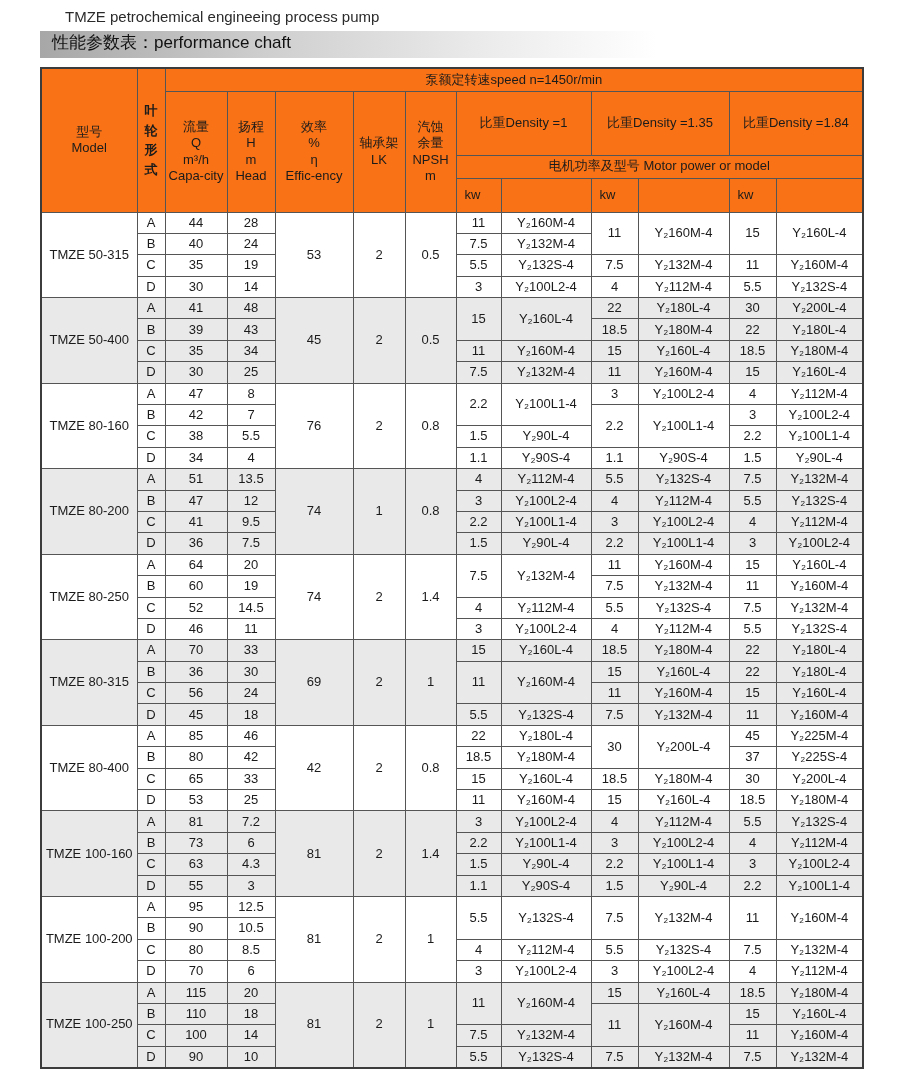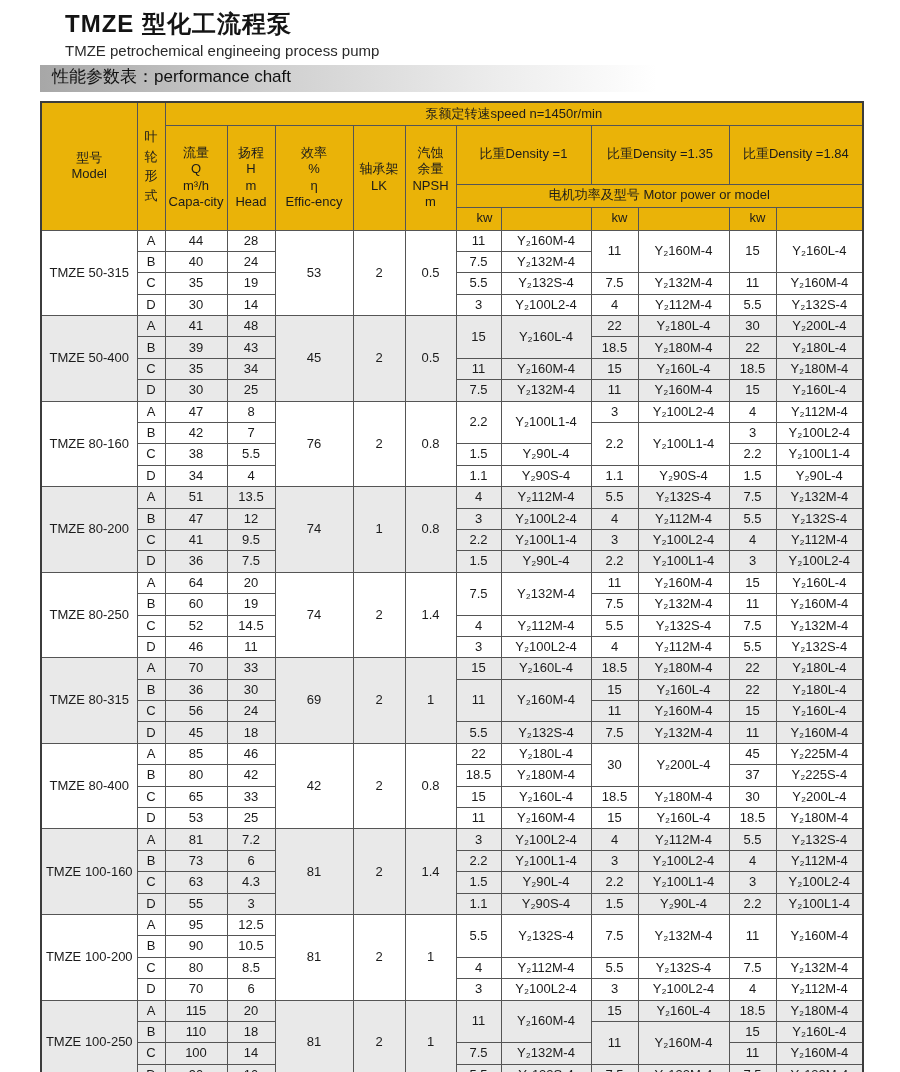--- a/index.html
+++ b/index.html
@@ -41,45 +41,45 @@
   .perf th, .perf td {
     border:1px solid #555;
     text-align:center;
     vertical-align:middle;
     padding:0 2px;
     white-space:pre-line;
     line-height:1.25;
     color:#1b1b1b;
   }
   .perf thead th {
-    background:#eab308;
+    background:#f97316;
     font-weight:normal;
     font-size:13px;
   }
   .row-speed th { height:23px; }
   .row-density th { height:44px; }
   .row-motor th { height:23px; }
-  .row-kw th { height:23px; text-align:left; padding-left:20px; }
+  .row-kw th { height:34px; text-align:left; padding-left:8px; }
   th.kw-model-blank { }
   .vert-head div {
-    width:15px; margin:8px auto;
+    width:15px; margin:16px auto;
     word-break:break-all; line-height:1.5;
     white-space:normal;
+    font-weight:bold;
   }
   .perf tbody tr { height:21.4px; }
   .perf tbody td { background:#ffffff; }
   .perf tbody tr.alt td { background:#e9e9e9; }
 </style>
 </head>
 <body>
 
 <div class="page">
   <div class="content">
 
-    <div class="doc-title">TMZE 型化工流程泵</div>
     <div class="doc-subtitle">TMZE petrochemical engineeing process pump</div>
     <div class="section-bar">
       <span>性能参数表：performance chaft</span>
     </div>
 
     <table class="perf">
       <colgroup>
         <col style="width:96px">
           <col style="width:28px">
           <col style="width:62px">

